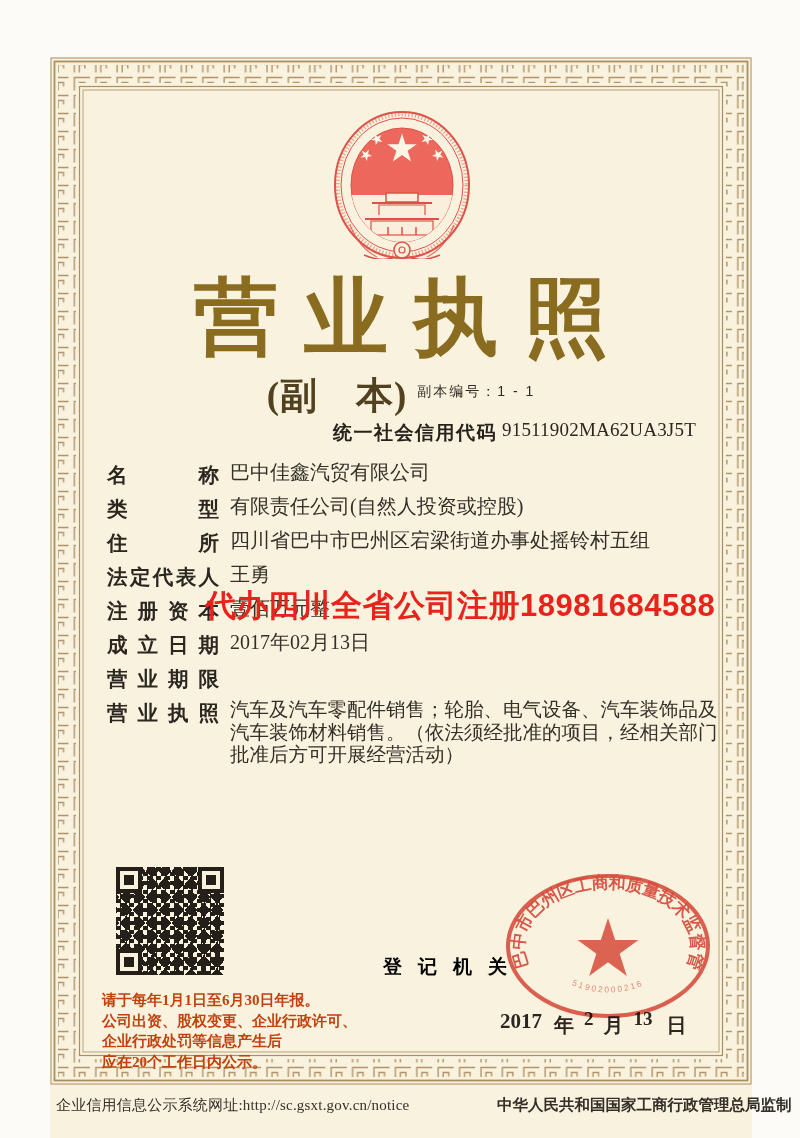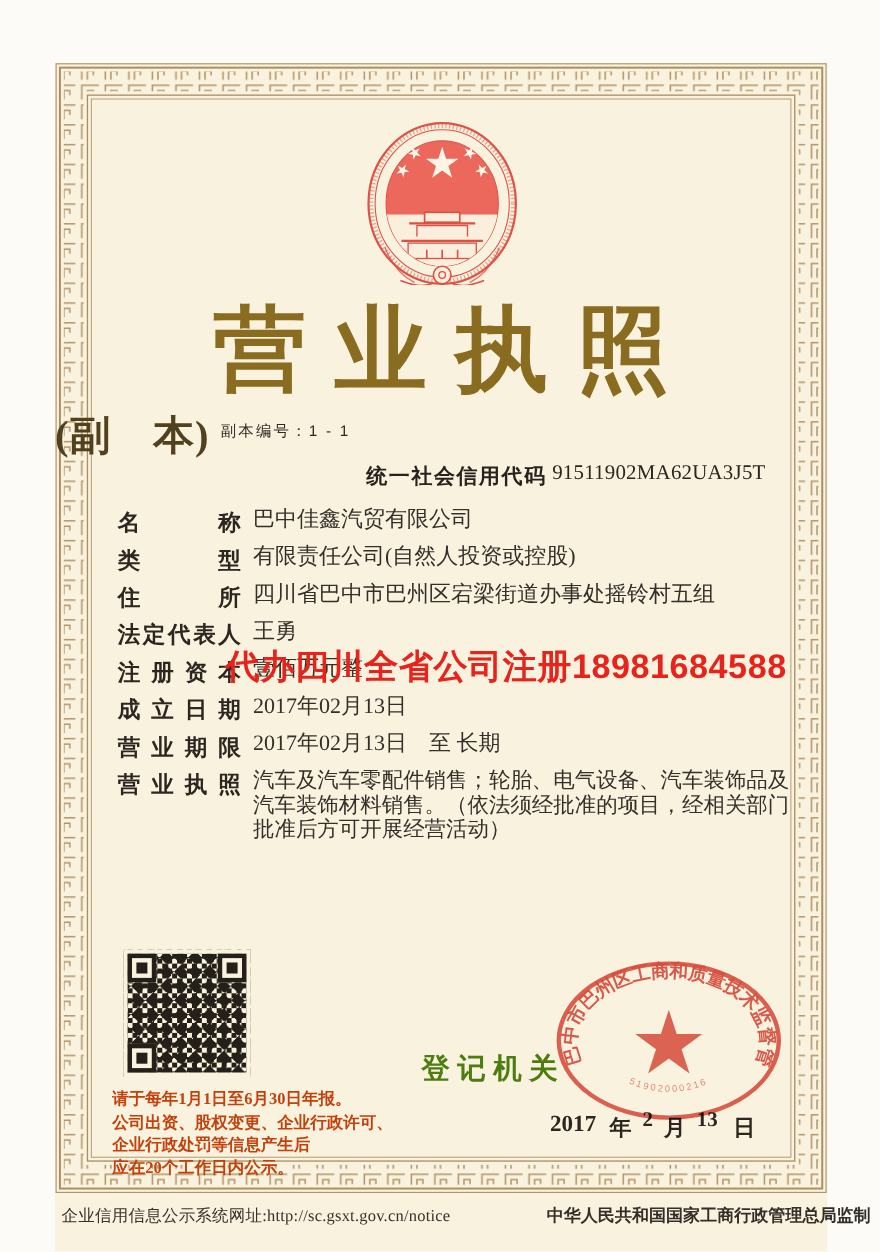--- a/index.html
+++ b/index.html
@@ -5,21 +5,21 @@
   html,body{margin:0;padding:0;}
   .page{position:relative;width:800px;height:1138px;background:#fcfbf7;overflow:hidden;
         font-family:"Liberation Sans", sans-serif;color:#2c2722;}
   .cert{position:absolute;left:50px;top:57px;width:702px;height:1112px;background:#f9f2de;}
   .border-svg{position:absolute;left:0;top:0;pointer-events:none;}
   .emblem{position:absolute;left:282px;top:50px;width:140px;height:152px;}
   .title{position:absolute;left:0;top:214px;width:100%;text-align:center;
          font-size:84px;line-height:92px;font-weight:900;color:#8a6c20;
          letter-spacing:26px;padding-left:26px;box-sizing:border-box;white-space:nowrap;}
   .subtitle-row{position:absolute;left:0;top:314px;width:100%;display:flex;
-                align-items:flex-start;}
+                justify-content:center;align-items:flex-start;}
   .subtitle{font-size:37px;font-weight:800;color:#52411f;letter-spacing:1px;
             font-family:"Liberation Serif", serif;white-space:pre;}
   .copy-no{font-size:14px;color:#2f2a24;margin:12px 0 0 10px;letter-spacing:2px;}
   .code-label{position:absolute;left:283px;top:363px;font-size:19px;font-weight:800;
               letter-spacing:1.5px;color:#27221d;}
   .code-value{position:absolute;left:452px;top:362px;font-size:19px;
               font-family:"Liberation Serif", serif;color:#2b2620;letter-spacing:0.2px;}
   .frow{position:absolute;left:57px;width:615px;}
   .flabel{display:inline-block;width:112px;font-size:20.5px;font-weight:800;color:#2b2620;
           text-align:justify;text-align-last:justify;}
@@ -32,22 +32,22 @@
       repeating-conic-gradient(#241f19 0% 25%, rgba(0,0,0,0) 0% 50%),
       repeating-conic-gradient(from 45deg at 40% 60%, #241f19 0% 25%, rgba(0,0,0,0) 0% 50%);
       background-size:9px 9px,13px 13px;background-position:4px 4px,2px 0;
       box-shadow:inset 0 0 0 4px #f9f2de;}
   .finder{position:absolute;width:26px;height:26px;border:4px solid #241f19;
           background:#f9f2de;box-sizing:border-box;}
   .finder>div{width:10px;height:10px;background:#241f19;margin:4px;}
   .f-tl{left:4px;top:4px;} .f-tr{right:4px;top:4px;} .f-bl{left:4px;bottom:4px;}
   .note{position:absolute;left:52px;top:933px;width:340px;font-size:15px;line-height:20.5px;
         font-weight:600;color:#c2410c;font-family:"Liberation Serif", serif;}
-  .regauth{position:absolute;left:333px;top:897px;width:124px;font-size:26px;font-weight:800;
-           color:#4d7c0f;text-align:justify;text-align-last:justify;}
+  .regauth{position:absolute;left:333px;top:897px;width:124px;font-size:19px;font-weight:800;
+           color:#000000;text-align:justify;text-align-last:justify;}
   .date-row{position:absolute;left:450px;top:955px;display:flex;align-items:center;
             font-size:20px;font-weight:700;color:#2b2620;}
   .date-row .num{font-family:"Liberation Serif", serif;font-weight:600;font-size:21px;
                  position:relative;top:-4px;}
   .date-row .num.small{font-size:19px;top:-7px;}
   .u-y{margin-left:12px;} .u-m{margin-left:10px;} .u-d{margin-left:14px;}
   .m-n{margin-left:10px;} .d-n{margin-left:10px;}
   .seal{position:absolute;left:452px;top:813px;width:218px;height:152px;
         mix-blend-mode:multiply;z-index:8;}
   .footer-left{position:absolute;left:56px;top:1096px;font-size:15px;letter-spacing:0.2px;
@@ -137,21 +137,20 @@
     <div class="frow" style="top:540px">
       <span class="flabel">注册资本</span>
       <span class="fvalue">壹佰万元整</span>
     </div>
     <div class="frow" style="top:574px">
       <span class="flabel">成立日期</span>
       <span class="fvalue">2017年02月13日</span>
     </div>
     <div class="frow" style="top:608px">
       <span class="flabel">营业期限</span>
-      <span class="fvalue">2017年02月13日　至 长期</span>
     </div>
     <div class="frow frow-scope" style="top:642px">
       <span class="flabel">营业执照</span>
       <span class="fvalue">汽车及汽车零配件销售；轮胎、电气设备、汽车装饰品及汽车装饰材料销售。（依法须经批准的项目，经相关部门批准后方可开展经营活动）</span>
     </div>
 
     <div class="watermark">代办四川全省公司注册18981684588</div>
 
     <div class="qr">
       <div class="finder f-tl">

